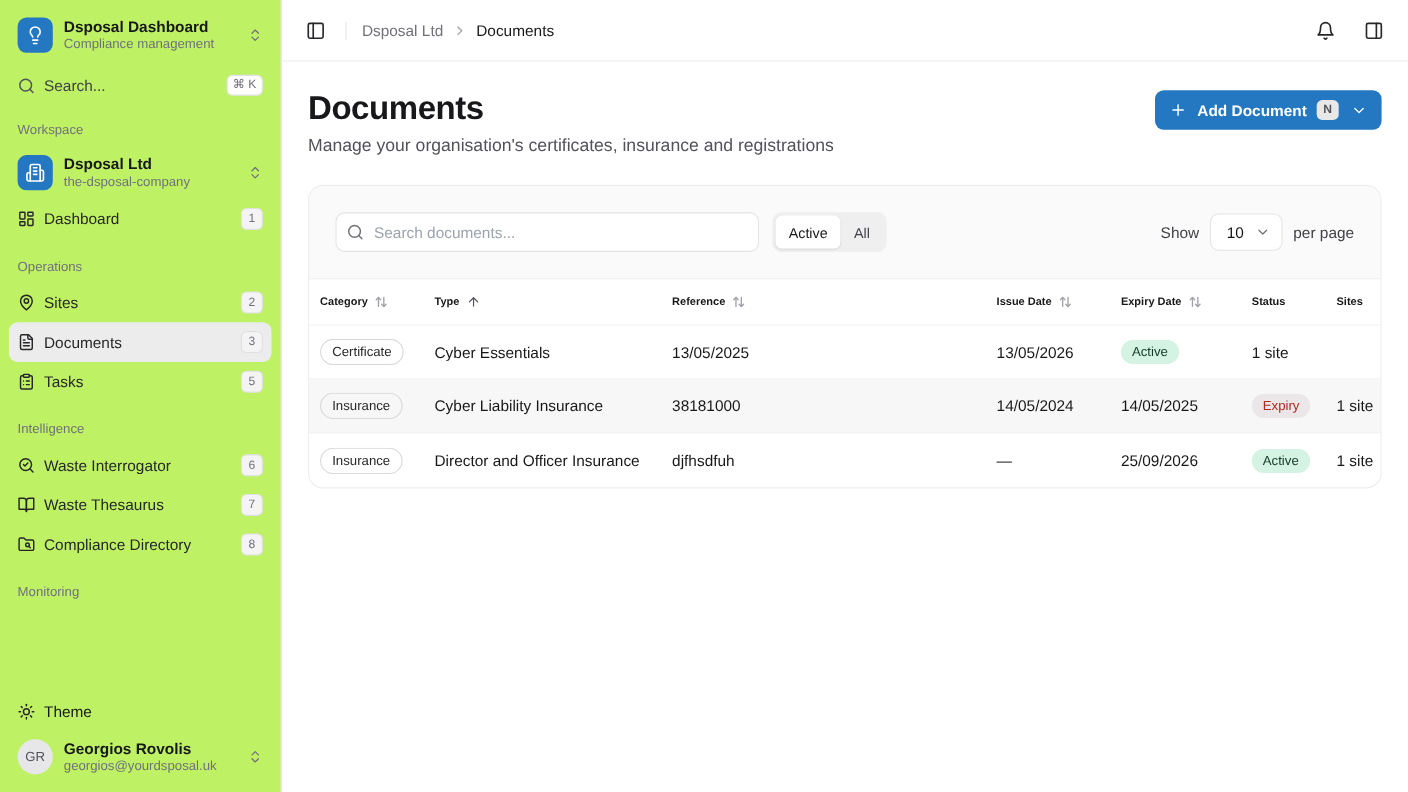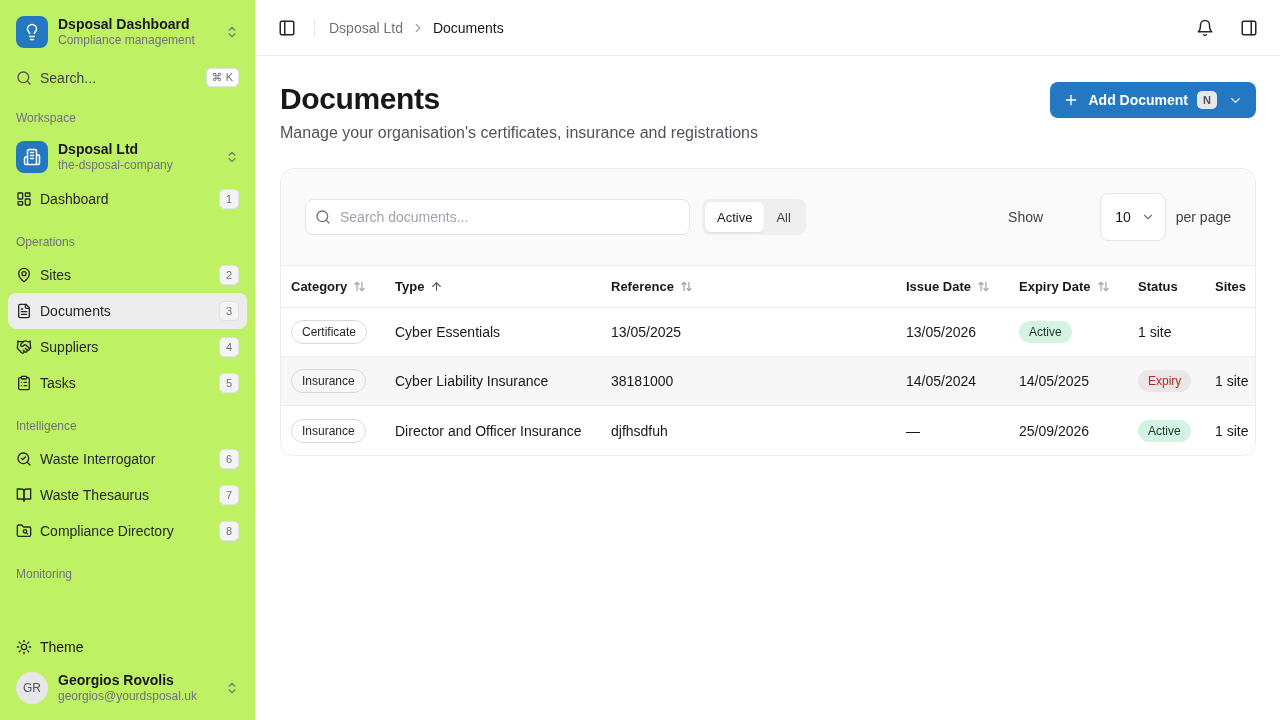--- a/index.html
+++ b/index.html
@@ -63,27 +63,27 @@
   .card { margin-top:26px; background:#fafafa; border:1px solid #ededed; border-radius:14px; overflow:hidden; }
   .filter-bar { display:flex; align-items:center; padding:24px; }
   .doc-search { position:relative; width:385px; }
   .doc-search input { width:100%; height:36px; border:1px solid #e4e4e7; border-radius:8px; background:#fff; padding:0 12px 0 34px; font-size:14px; font-family:inherit; color:#18181b; outline:none; }
   .doc-search input::placeholder { color:#9ca3af; }
   .doc-search .sicon { position:absolute; left:10px; top:10px; color:#71717a; }
   .seg { margin-left:12px; background:#efeff0; border-radius:8px; padding:3px; display:flex; align-items:center; height:36px; }
   .seg .seg-btn { border:none; background:transparent; font-size:13px; font-weight:500; color:#3f3f46; padding:0 12px; height:30px; border-radius:6px; cursor:pointer; font-family:inherit; }
   .seg .seg-btn.selected { background:#fff; color:#18181b; box-shadow:0 1px 2px rgba(0,0,0,.08); }
   .pagesize { margin-left:auto; display:flex; align-items:center; gap:10px; font-size:14px; color:#3f3f46; }
-  .ps-select { display:flex; align-items:center; gap:10px; background:#fff; border:1px solid #e4e4e7; border-radius:8px; height:48px; padding:0 10px 0 14px; cursor:pointer; color:#18181b;margin-left:47px; }
+  .ps-select { display:flex; align-items:center; gap:10px; background:#fff; border:1px solid #e4e4e7; border-radius:8px; height:34px; padding:0 10px 0 14px; cursor:pointer; color:#18181b; }
   .ps-select .cdown { color:#71717a; display:flex; }
 
   .tbl { border-top:1px solid #ededed; }
   .tr, .thead { display:grid; grid-template-columns:104px 216px 295px 113px 119px 77px 1fr; align-items:center; }
   .thead { background:#fff; height:42px; border-bottom:1px solid #efefef; }
-  .th { display:flex; align-items:center; gap:6px; padding-left:10px; font-size:13px; font-weight:600; color:#18181b; cursor:pointer; }
+  .th { display:flex; align-items:center; gap:6px; padding-left:10px; font-size:10px; font-weight:600; color:#18181b; cursor:pointer; }
   .th.nosort { cursor:default; }
   .sort-both { color:#a1a1aa; }
   .sort-up { color:#52525b; }
   .tr { height:49px; background:#fff; border-bottom:1px solid #efefef; cursor:pointer; }
   .tr:nth-child(odd) { background:#f7f7f7; }
   .tr:last-child { border-bottom:none; }
   .td { padding-left:10px; padding-right:4px; font-size:14px; color:#18181b; white-space:nowrap; overflow:hidden; }
   .chip { display:inline-block; border:1px solid #d9d9dd; border-radius:999px; padding:4px 10px; font-size:12px; font-weight:500; color:#27272a; }
   .status-pill { display:inline-block; border-radius:999px; padding:4px 10px; font-size:12px; font-weight:500; }
   .status-pill.active { background:var(--status-active-bg,#d5f3e2); color:var(--status-active-text,#123a24); }
@@ -188,33 +188,20 @@
               <path d="M14 2v4a2 2 0 0 0 2 2h4"></path>
               <path d="M10 9H8"></path>
               <path d="M16 13H8"></path>
               <path d="M16 17H8"></path>
             </svg>
         </span>
         <span class="nlabel">Documents</span>
         <span class="nbadge">3</span>
       </div>
 
-      <div class="nav-item">
-        <span class="nicon">
-          <svg width="16" height="16" viewBox="0 0 24 24" fill="none" stroke="currentColor" stroke-width="2" stroke-linecap="round" stroke-linejoin="round">
-              <path d="m11 17 2 2a1 1 0 1 0 3-3"></path>
-              <path d="m14 14 2.5 2.5a1 1 0 1 0 3-3l-3.88-3.88a3 3 0 0 0-4.24 0l-.88.88a1 1 0 1 1-3-3l2.81-2.81a5.79 5.79 0 0 1 7.06-.87l.47.28a2 2 0 0 0 1.42.25L21 4"></path>
-              <path d="m21 3 1 11h-2"></path>
-              <path d="M3 3 2 14l6.5 6.5a1 1 0 1 0 3-3"></path>
-              <path d="M3 4h8"></path>
-            </svg>
-        </span>
-        <span class="nlabel">Suppliers</span>
-        <span class="nbadge">4</span>
-      </div>
 
       <div class="nav-item">
         <span class="nicon">
           <svg width="16" height="16" viewBox="0 0 24 24" fill="none" stroke="currentColor" stroke-width="2" stroke-linecap="round" stroke-linejoin="round">
               <rect width="8" height="4" x="8" y="2" rx="1"></rect>
               <path d="M16 4h2a2 2 0 0 1 2 2v14a2 2 0 0 1-2 2H6a2 2 0 0 1-2-2V6a2 2 0 0 1 2-2h2"></path>
               <path d="M12 11h4"></path>
               <path d="M12 16h4"></path>
               <path d="M8 11h.01"></path>
               <path d="M8 16h.01"></path>

